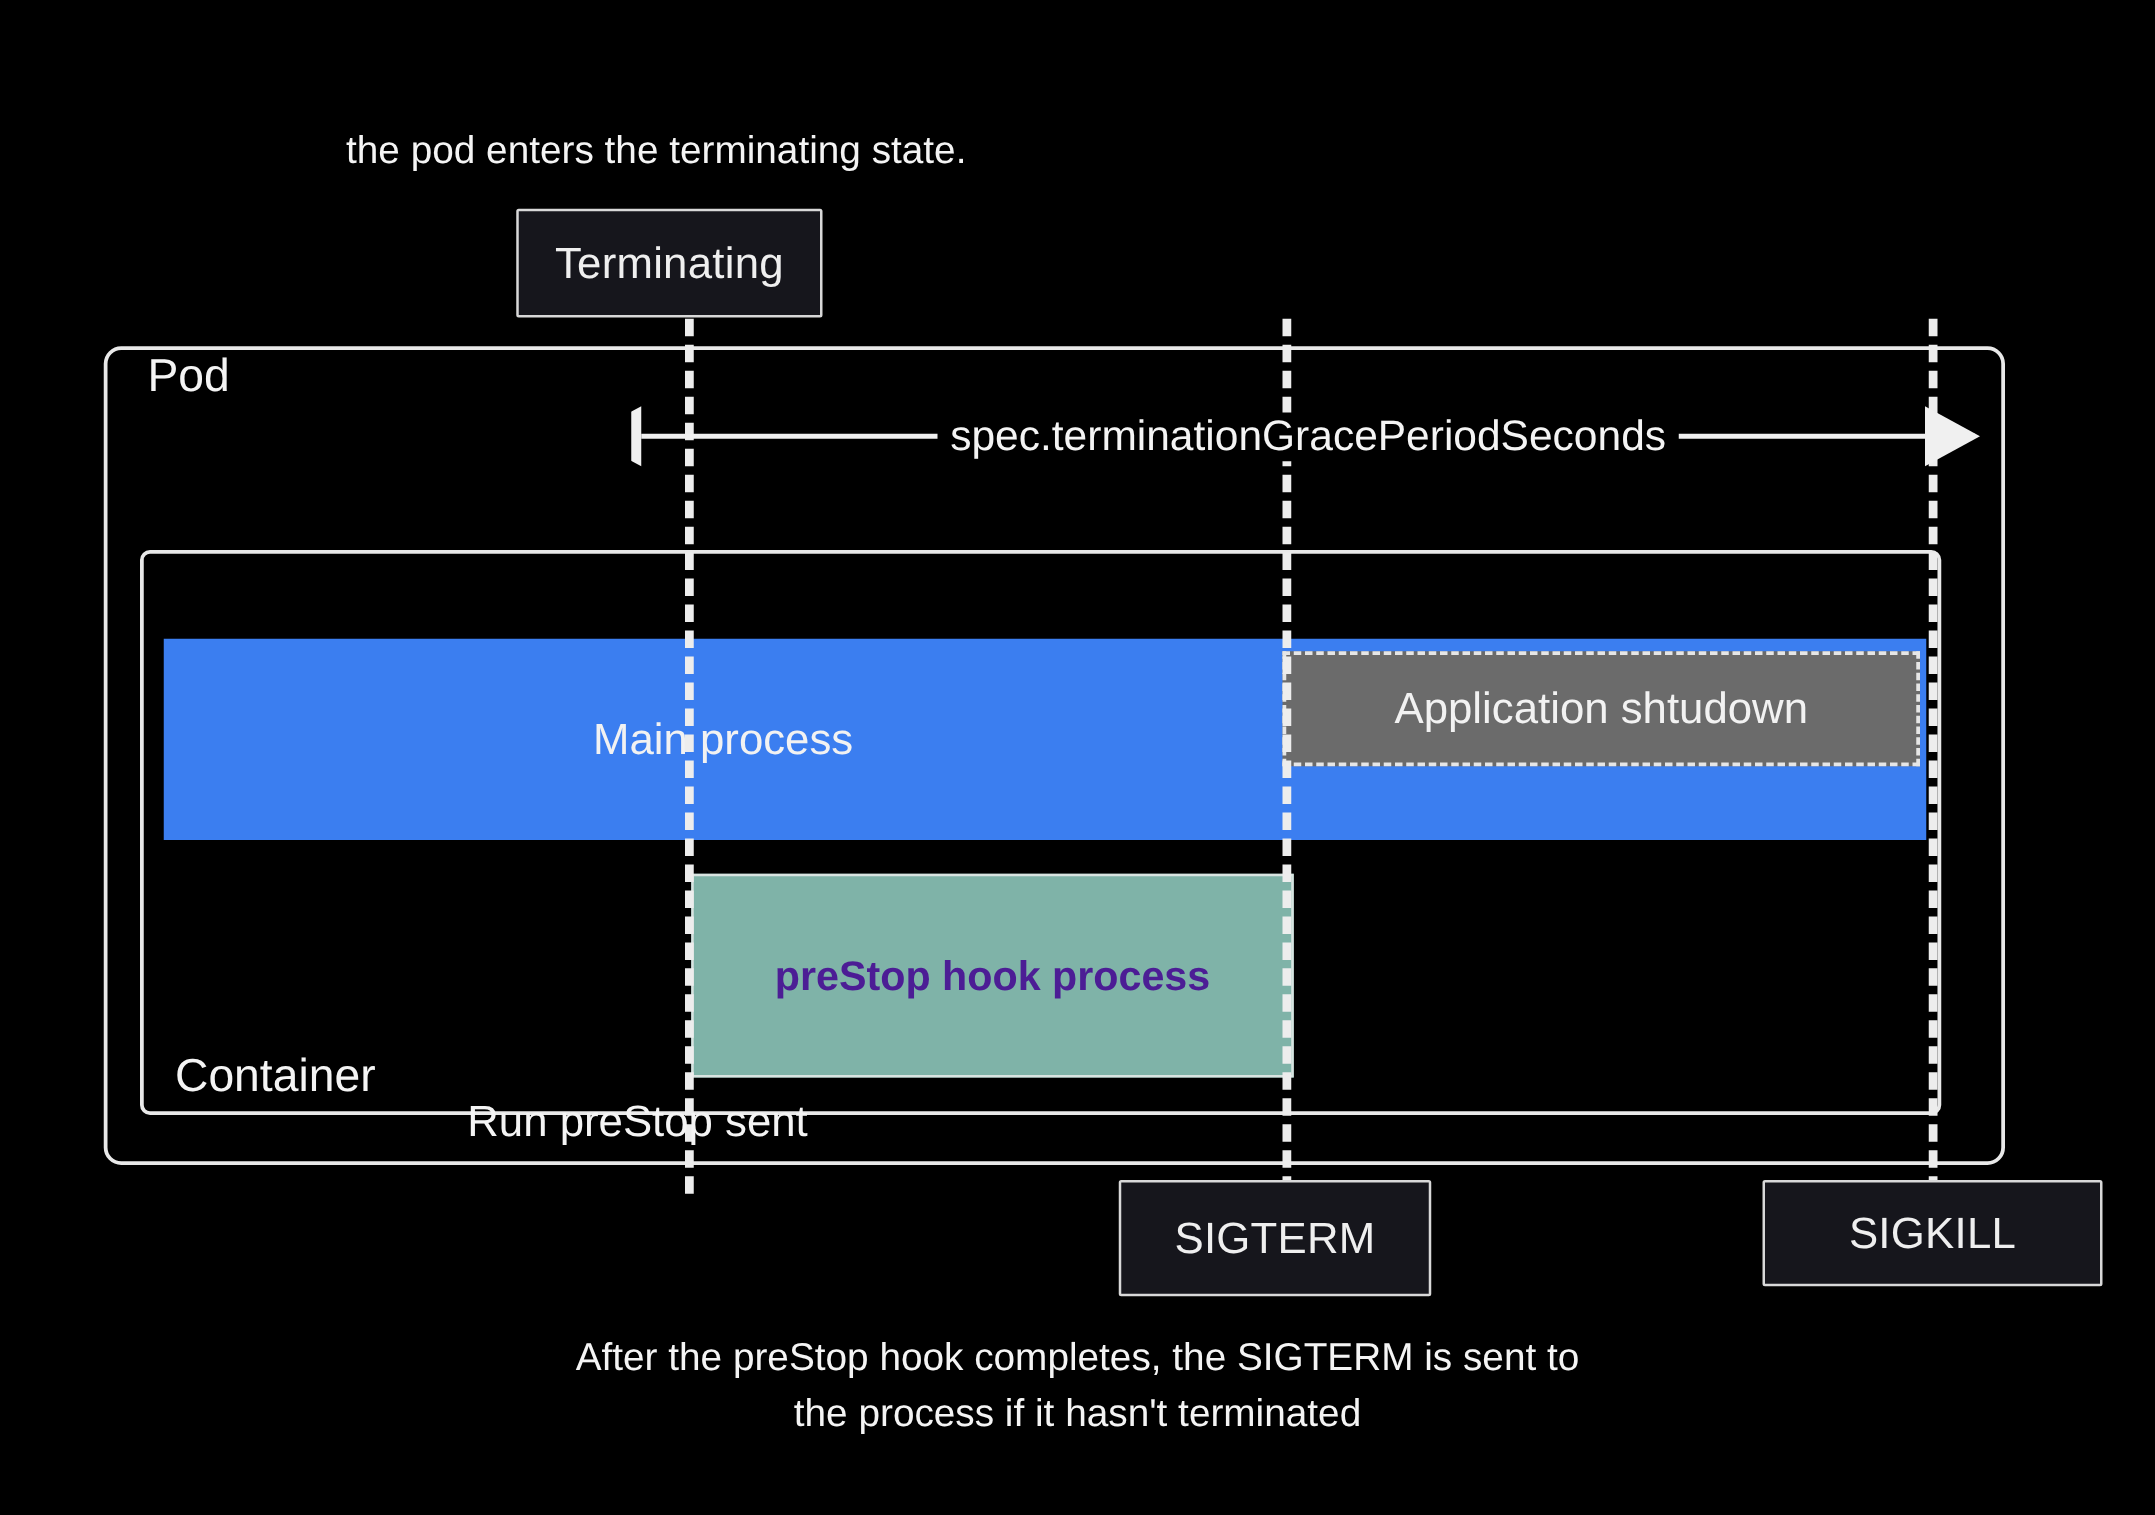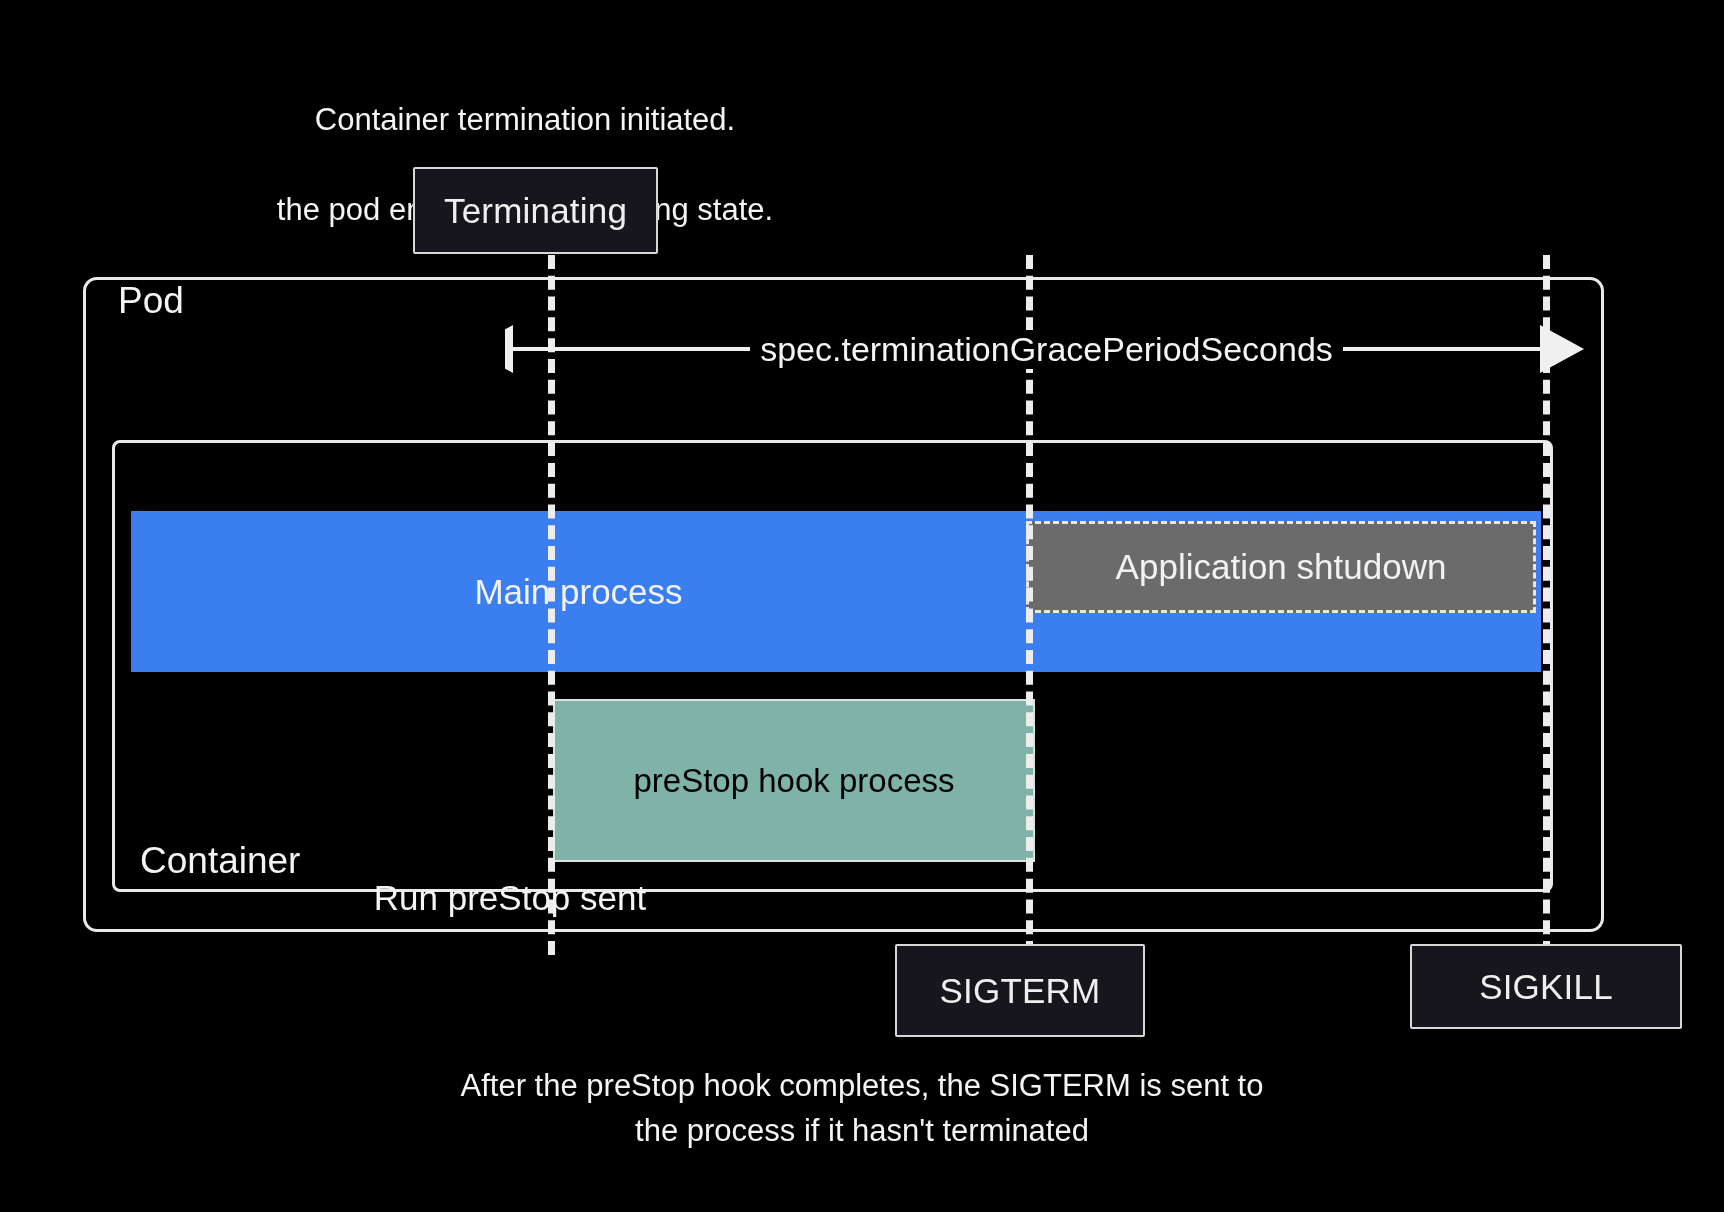--- a/index.html
+++ b/index.html
@@ -124,21 +124,22 @@
   #bar-prestop {
     left: 553px; top: 699px;
     width: 482px; height: 163px;
     background: #7fb3a8;
     border: 2px solid #d9e4e1;
     box-sizing: border-box;
     display: flex;
     align-items: center;
     justify-content: center;
     font-size: 33px;
-    color: #000000;
+    color: #4c1d95;
+    font-weight: bold;
   }
 
   
   .vline {
     width: 0;
     border-left: 7px dashed #ededed;
   }
   #vline-1 { left: 548px; top: 255px; height: 700px; }
   #vline-2 { left: 1026px; top: 255px; height: 700px; }
   #vline-3 { left: 1543px; top: 255px; height: 700px; }
@@ -181,21 +182,20 @@
     font-size: 31px;
     line-height: 45px;
     color: #f4f4f4;
   }
   #bottom-caption .line { display: block; }
 </style>
 </head>
 <body>
 
 <div class="abs" id="top-caption">
-  <span class="line">Container termination initiated.</span>
   <span class="line">the pod enters the terminating state.</span>
 </div>
 
 <div class="abs badge" id="badge-terminating">Terminating</div>
 
 <div class="abs" id="pod-box"></div>
 <div class="abs" id="pod-label">Pod</div>
 
 <div class="abs" id="container-box"></div>
 <div class="abs" id="container-label">Container</div>

